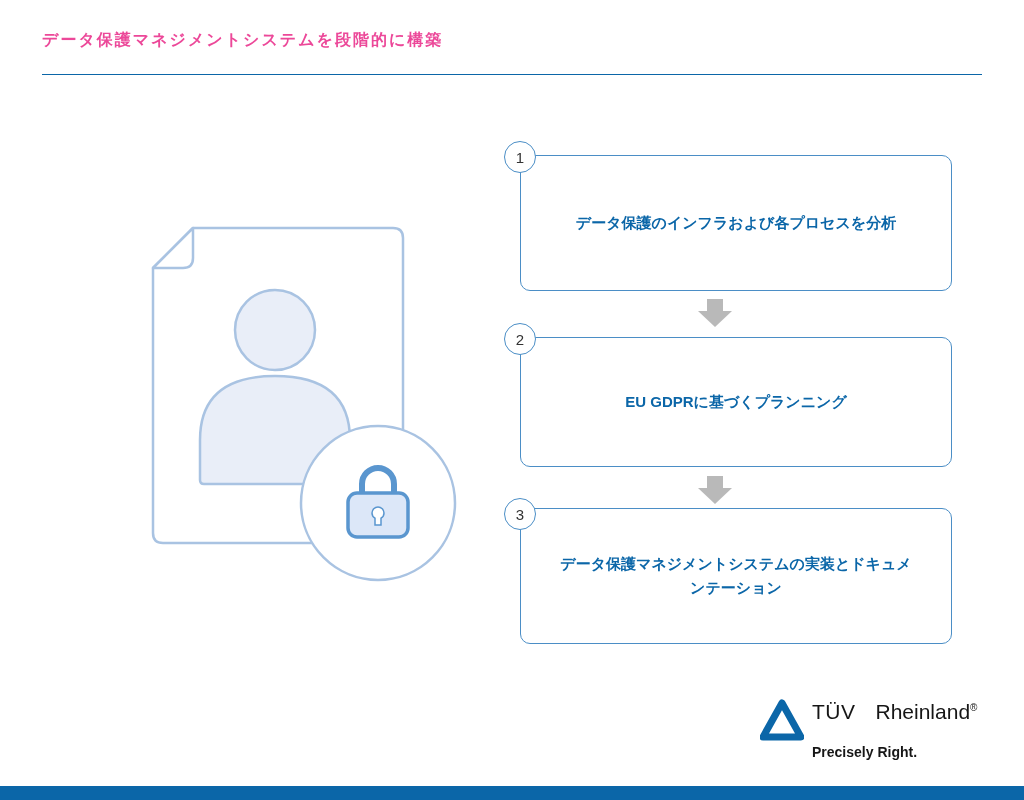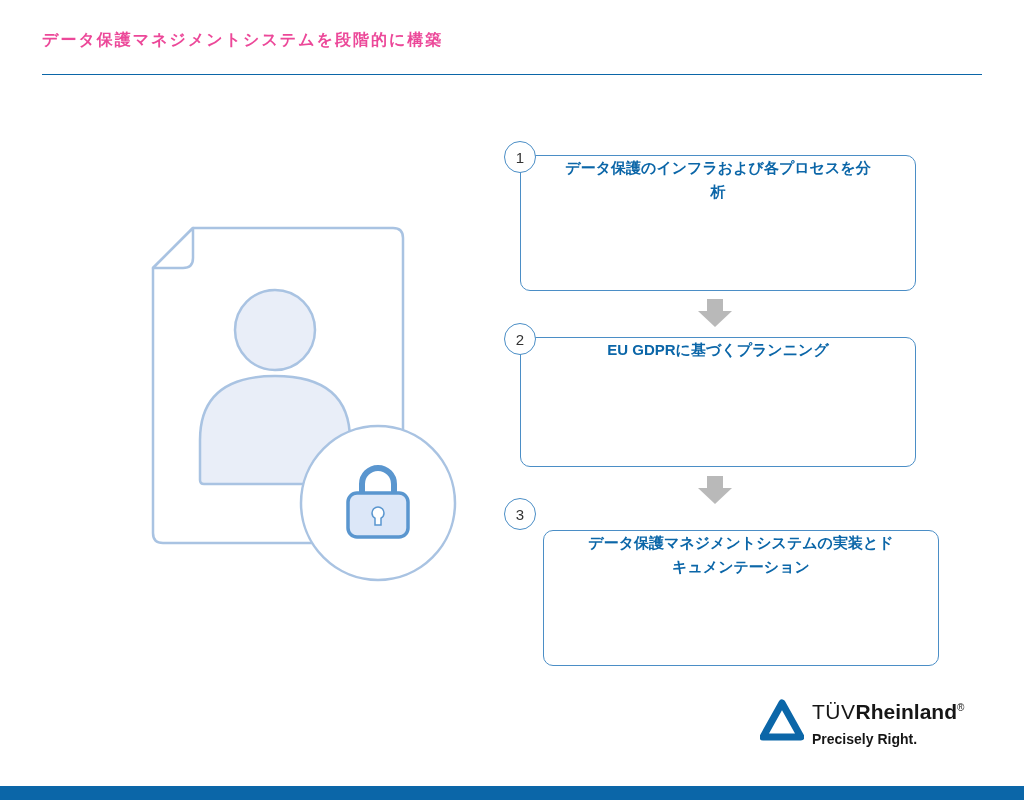--- a/index.html
+++ b/index.html
@@ -13,55 +13,55 @@
   }
   .title-rule{
     position:absolute;left:42px;top:74px;width:940px;height:0;
     border-top:1px solid #0b66a8;
   }
   .illustration{
     position:absolute;left:138px;top:208px;width:330px;height:380px;
   }
   .steps{position:absolute;left:0;top:0;width:1024px;height:800px;}
   .step-box{
-    position:absolute;left:520px;width:396px;
+    position:absolute;left:520px;width:432px;
     background:#ffffff;border:1.5px solid #4b8ec6;border-radius:10px;
-    display:flex;align-items:flex-start;justify-content:center;
+    display:flex;align-items:center;justify-content:center;
     box-sizing:border-box;padding:0 38px;
   }
   .step-box .step-text{
     color:#0b66a8;font-weight:bold;font-size:15px;line-height:1.6;
     text-align:center;
   }
   .step-num{
     position:absolute;left:504px;width:32px;height:32px;border-radius:50%;
     background:#ffffff;border:1.5px solid #4b8ec6;box-sizing:border-box;
     display:flex;align-items:center;justify-content:center;
     font-size:15px;color:#333333;z-index:2;
   }
   #box1{top:155px;height:136px;}
   #num1{top:141px;}
   #box2{top:337px;height:130px;}
   #num2{top:323px;}
-  #box3{top:530px;height:136px;margin-left:23px;}
+  #box3{top:508px;height:136px;}
   #num3{top:498px;}
   .flow-arrow{position:absolute;left:697px;width:36px;height:28px;}
   #arrow1{top:299px;}
   #arrow2{top:476px;}
   .logo-block{
     position:absolute;left:760px;top:696px;width:240px;height:62px;
     display:flex;align-items:flex-start;
   }
   .logo-triangle{width:44px;height:44px;margin-top:2px;}
   .logo-text{margin-left:8px;color:#161616;}
   .logo-wordmark{font-size:21px;line-height:24px;white-space:nowrap;}
   .logo-tuv{font-weight:400;letter-spacing:0.5px;}
-  .logo-rheinland{font-weight:700;}
+  .logo-rheinland{font-weight:400;margin-left:20px;}
   .logo-reg{font-size:10px;vertical-align:super;font-weight:400;}
-  .logo-tagline{font-size:14px;font-weight:bold;margin-top:7px;}
+  .logo-tagline{font-size:14px;font-weight:bold;margin-top:20px;}
   .footer-bar{
     position:absolute;left:0;top:786px;width:1024px;height:14px;
     background:#0b66a8;
   }
 </style>
 </head>
 <body>
 
 <div class="page-title">データ保護マネジメントシステムを段階的に構築</div>
 <div class="title-rule"></div>

